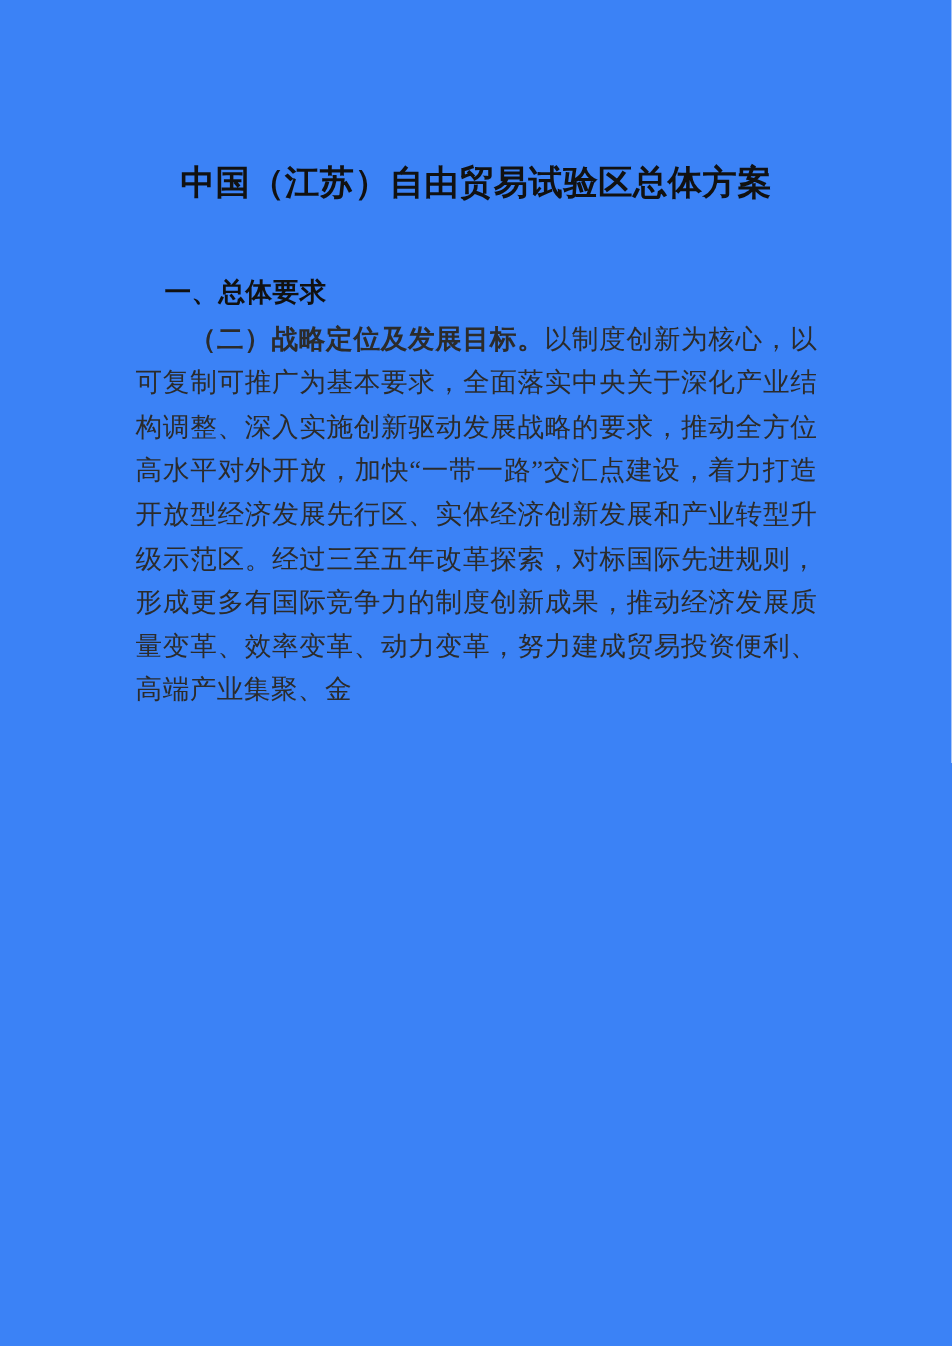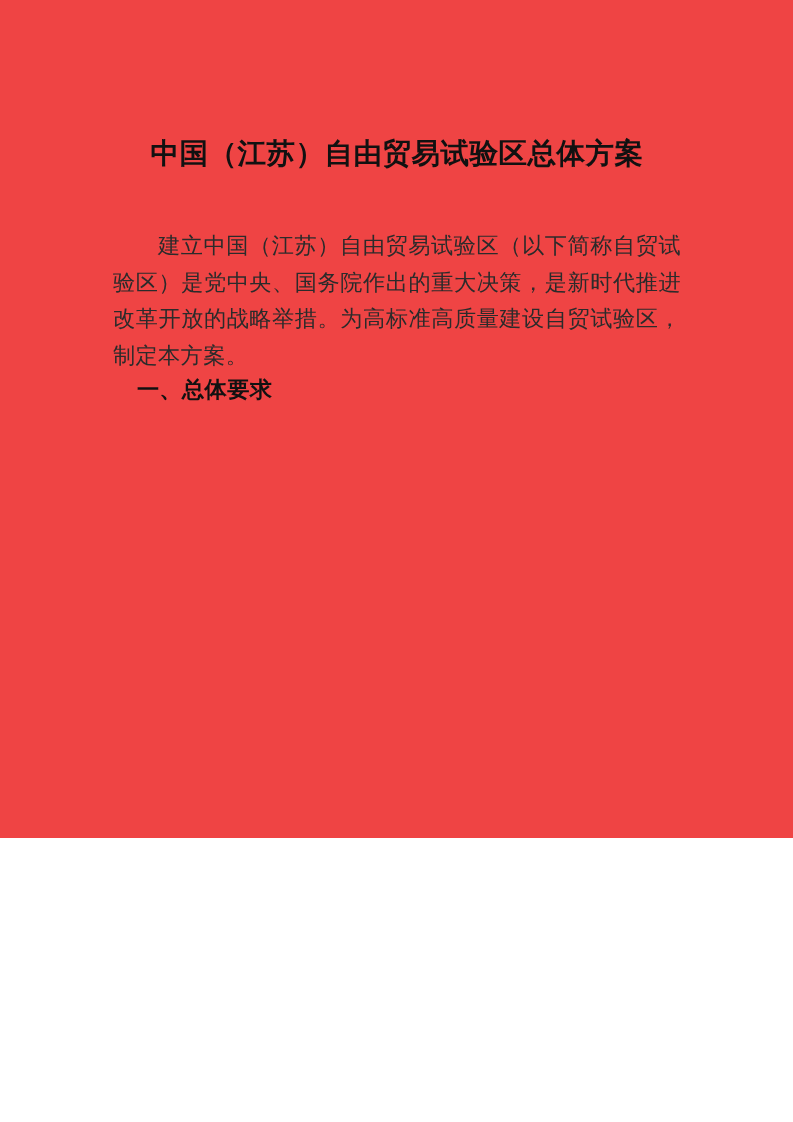--- a/index.html
+++ b/index.html
@@ -15,22 +15,22 @@
     font-family: "Liberation Serif", "DejaVu Serif", serif;
     color: #1a1a1a;
     -webkit-font-smoothing: antialiased;
   }
 
   .page {
     position: absolute;
     left: 0;
     top: 0;
     width: 793px;
-    height: 838px;
-    background: #ef4444;
+    height: 1122px;
+    background: #3b82f6;
     box-sizing: border-box;
     padding: 16px;
   }
 
   
   .doc-body {
     position: absolute;
     left: 113px;
     top: 118px;
     width: 568px;
@@ -88,21 +88,21 @@
 <body>
 
 <div class="page">
 
   <div class="doc-body">
 
     <h1 class="doc-title">中国（江苏）自由贸易试验区总体方案</h1>
 
     <div class="title-spacer"></div>
 
-    <p class="para">建立中国（江苏）自由贸易试验区（以下简称自贸试验区）是党中央、国务院作出的重大决策，是新时代推进改革开放的战略举措。为高标准高质量建设自贸试验区，制定本方案。</p>
 
     <h2 class="heading-1">一、总体要求</h2>
 
 
+    <p class="para"><span class="bold-run">（二）战略定位及发展目标。</span><span>以制度创新为核心，以可复制可推广为基本要求，全面落实中央关于深化产业结构调整、深入实施创新驱动发展战略的要求，推动全方位高水平对外开放，加快“一带一路”交汇点建设，着力打造开放型经济发展先行区、实体经济创新发展和产业转型升级示范区。经过三至五年改革探索，对标国际先进规则，形成更多有国际竞争力的制度创新成果，推动经济发展质量变革、效率变革、动力变革，努力建成贸易投资便利、高端产业集聚、金</span></p>
 
   </div>
 
 </div>
 
 </body></html>

